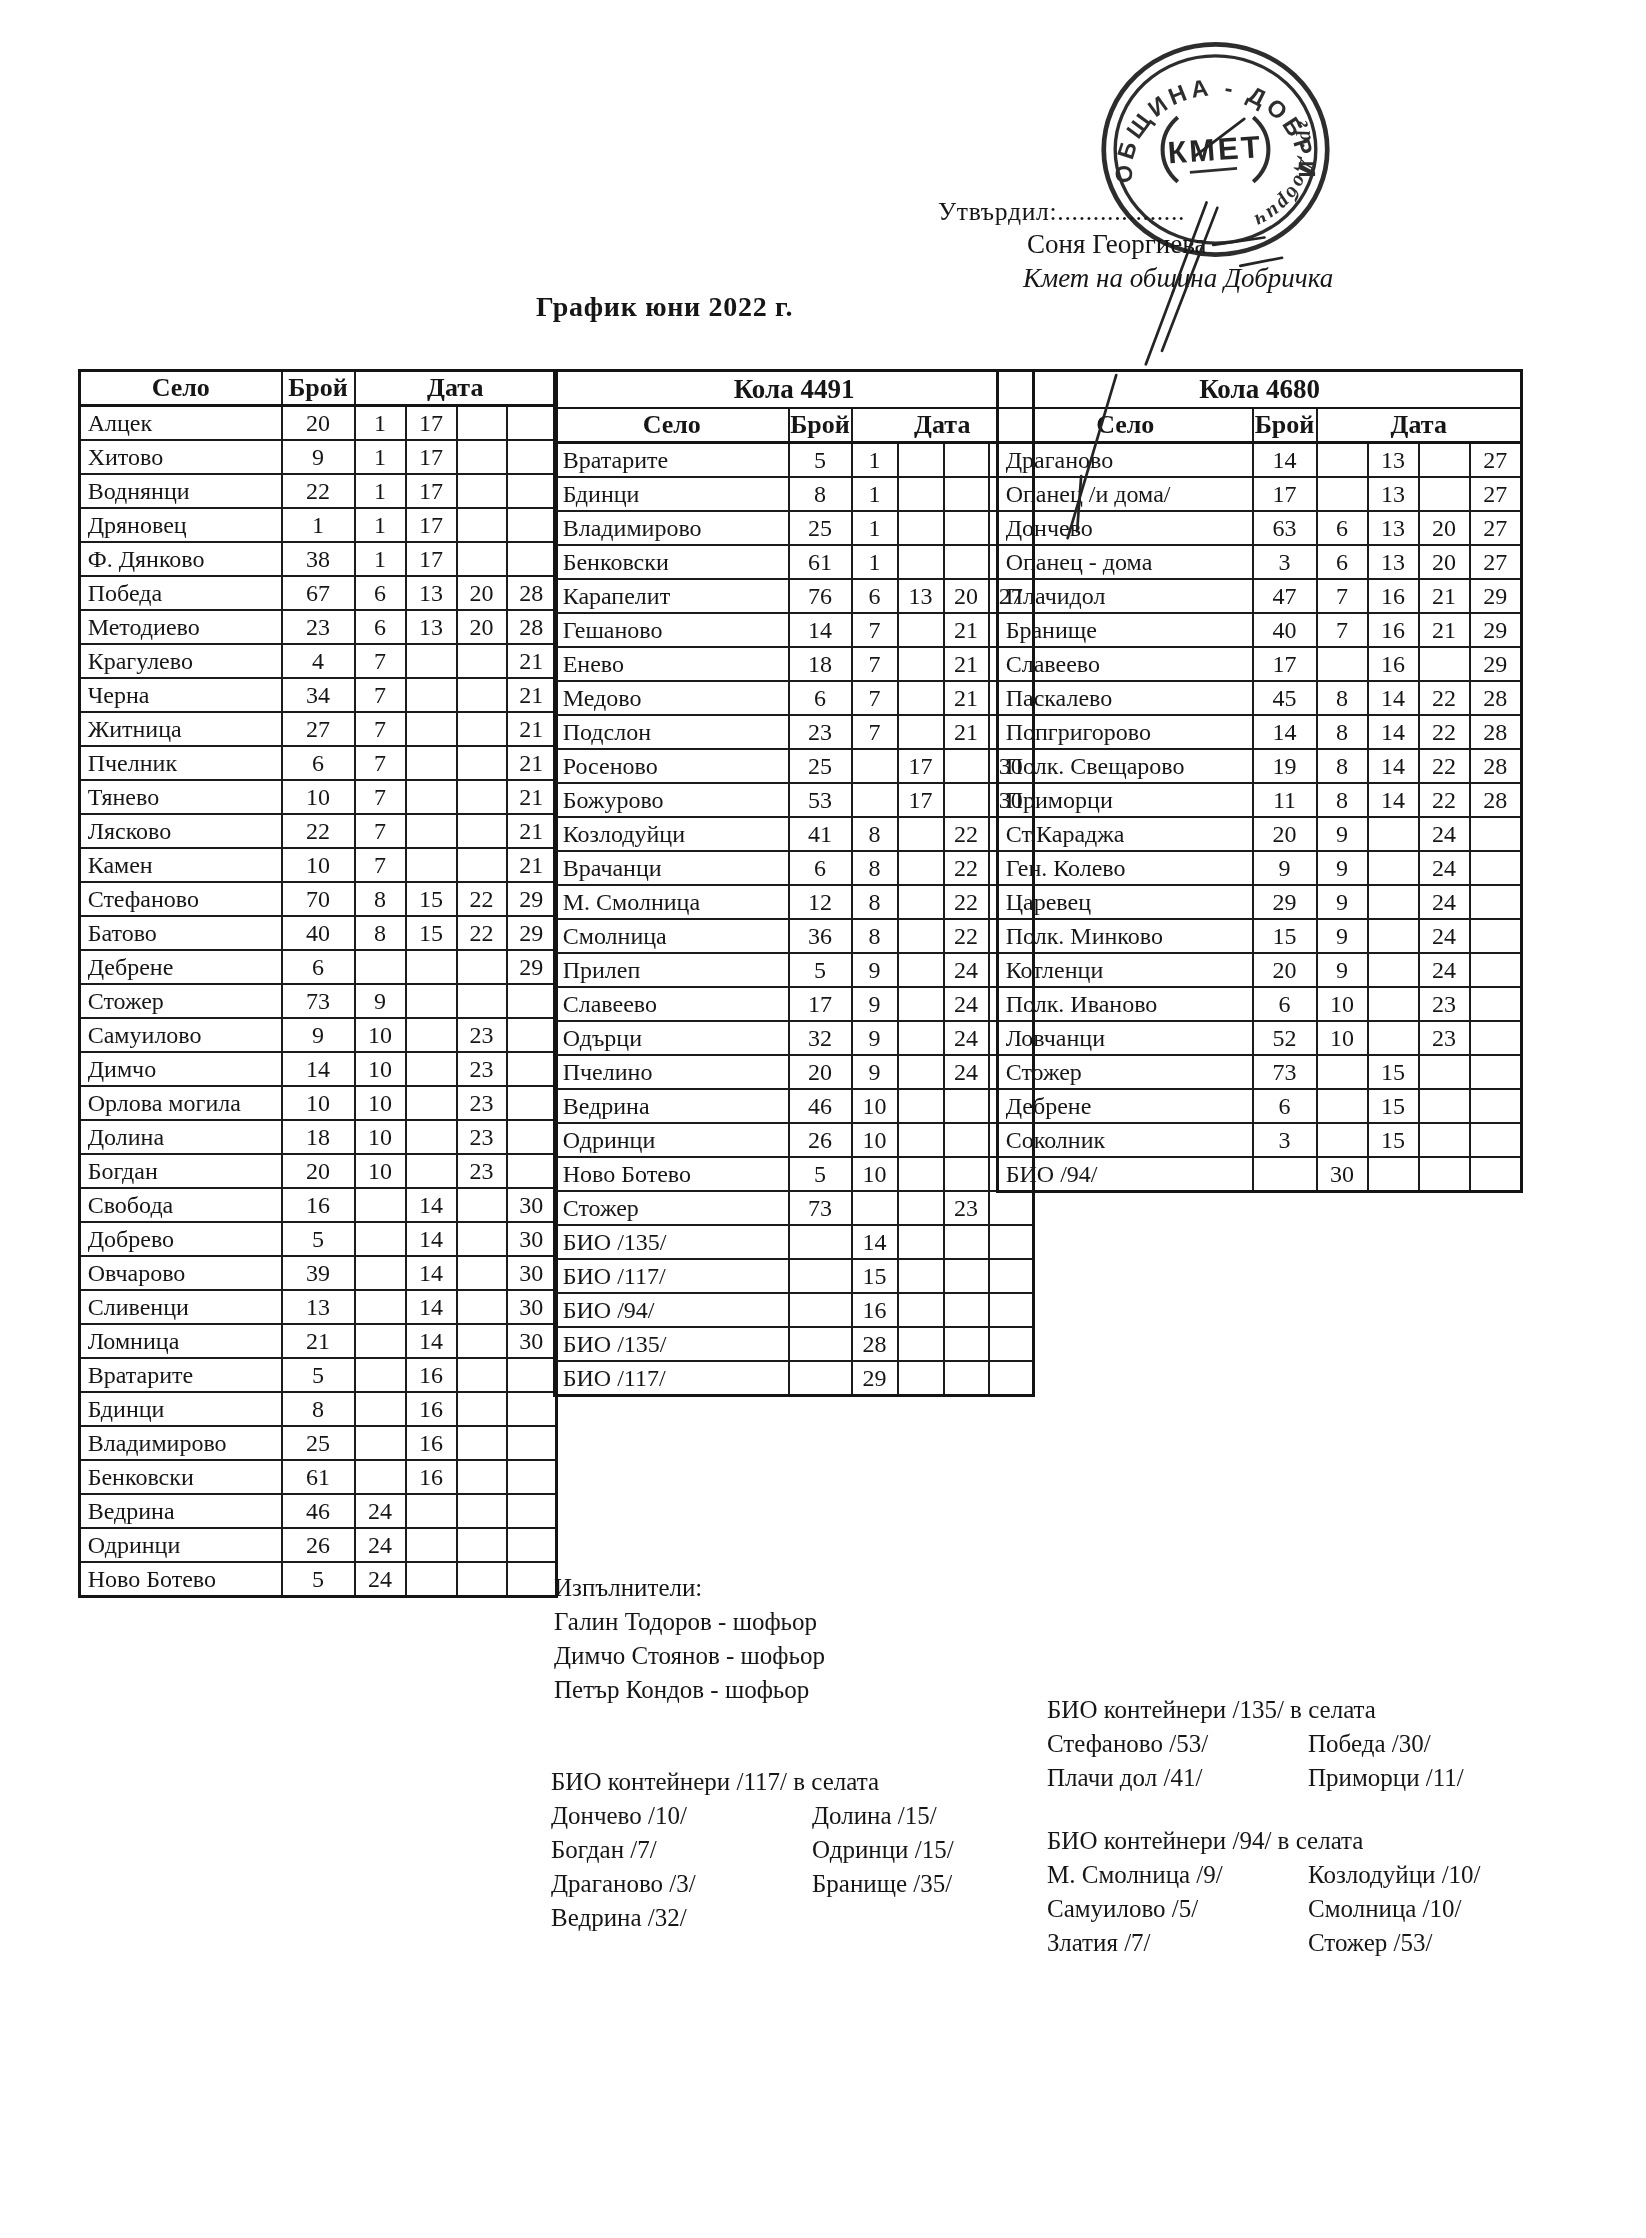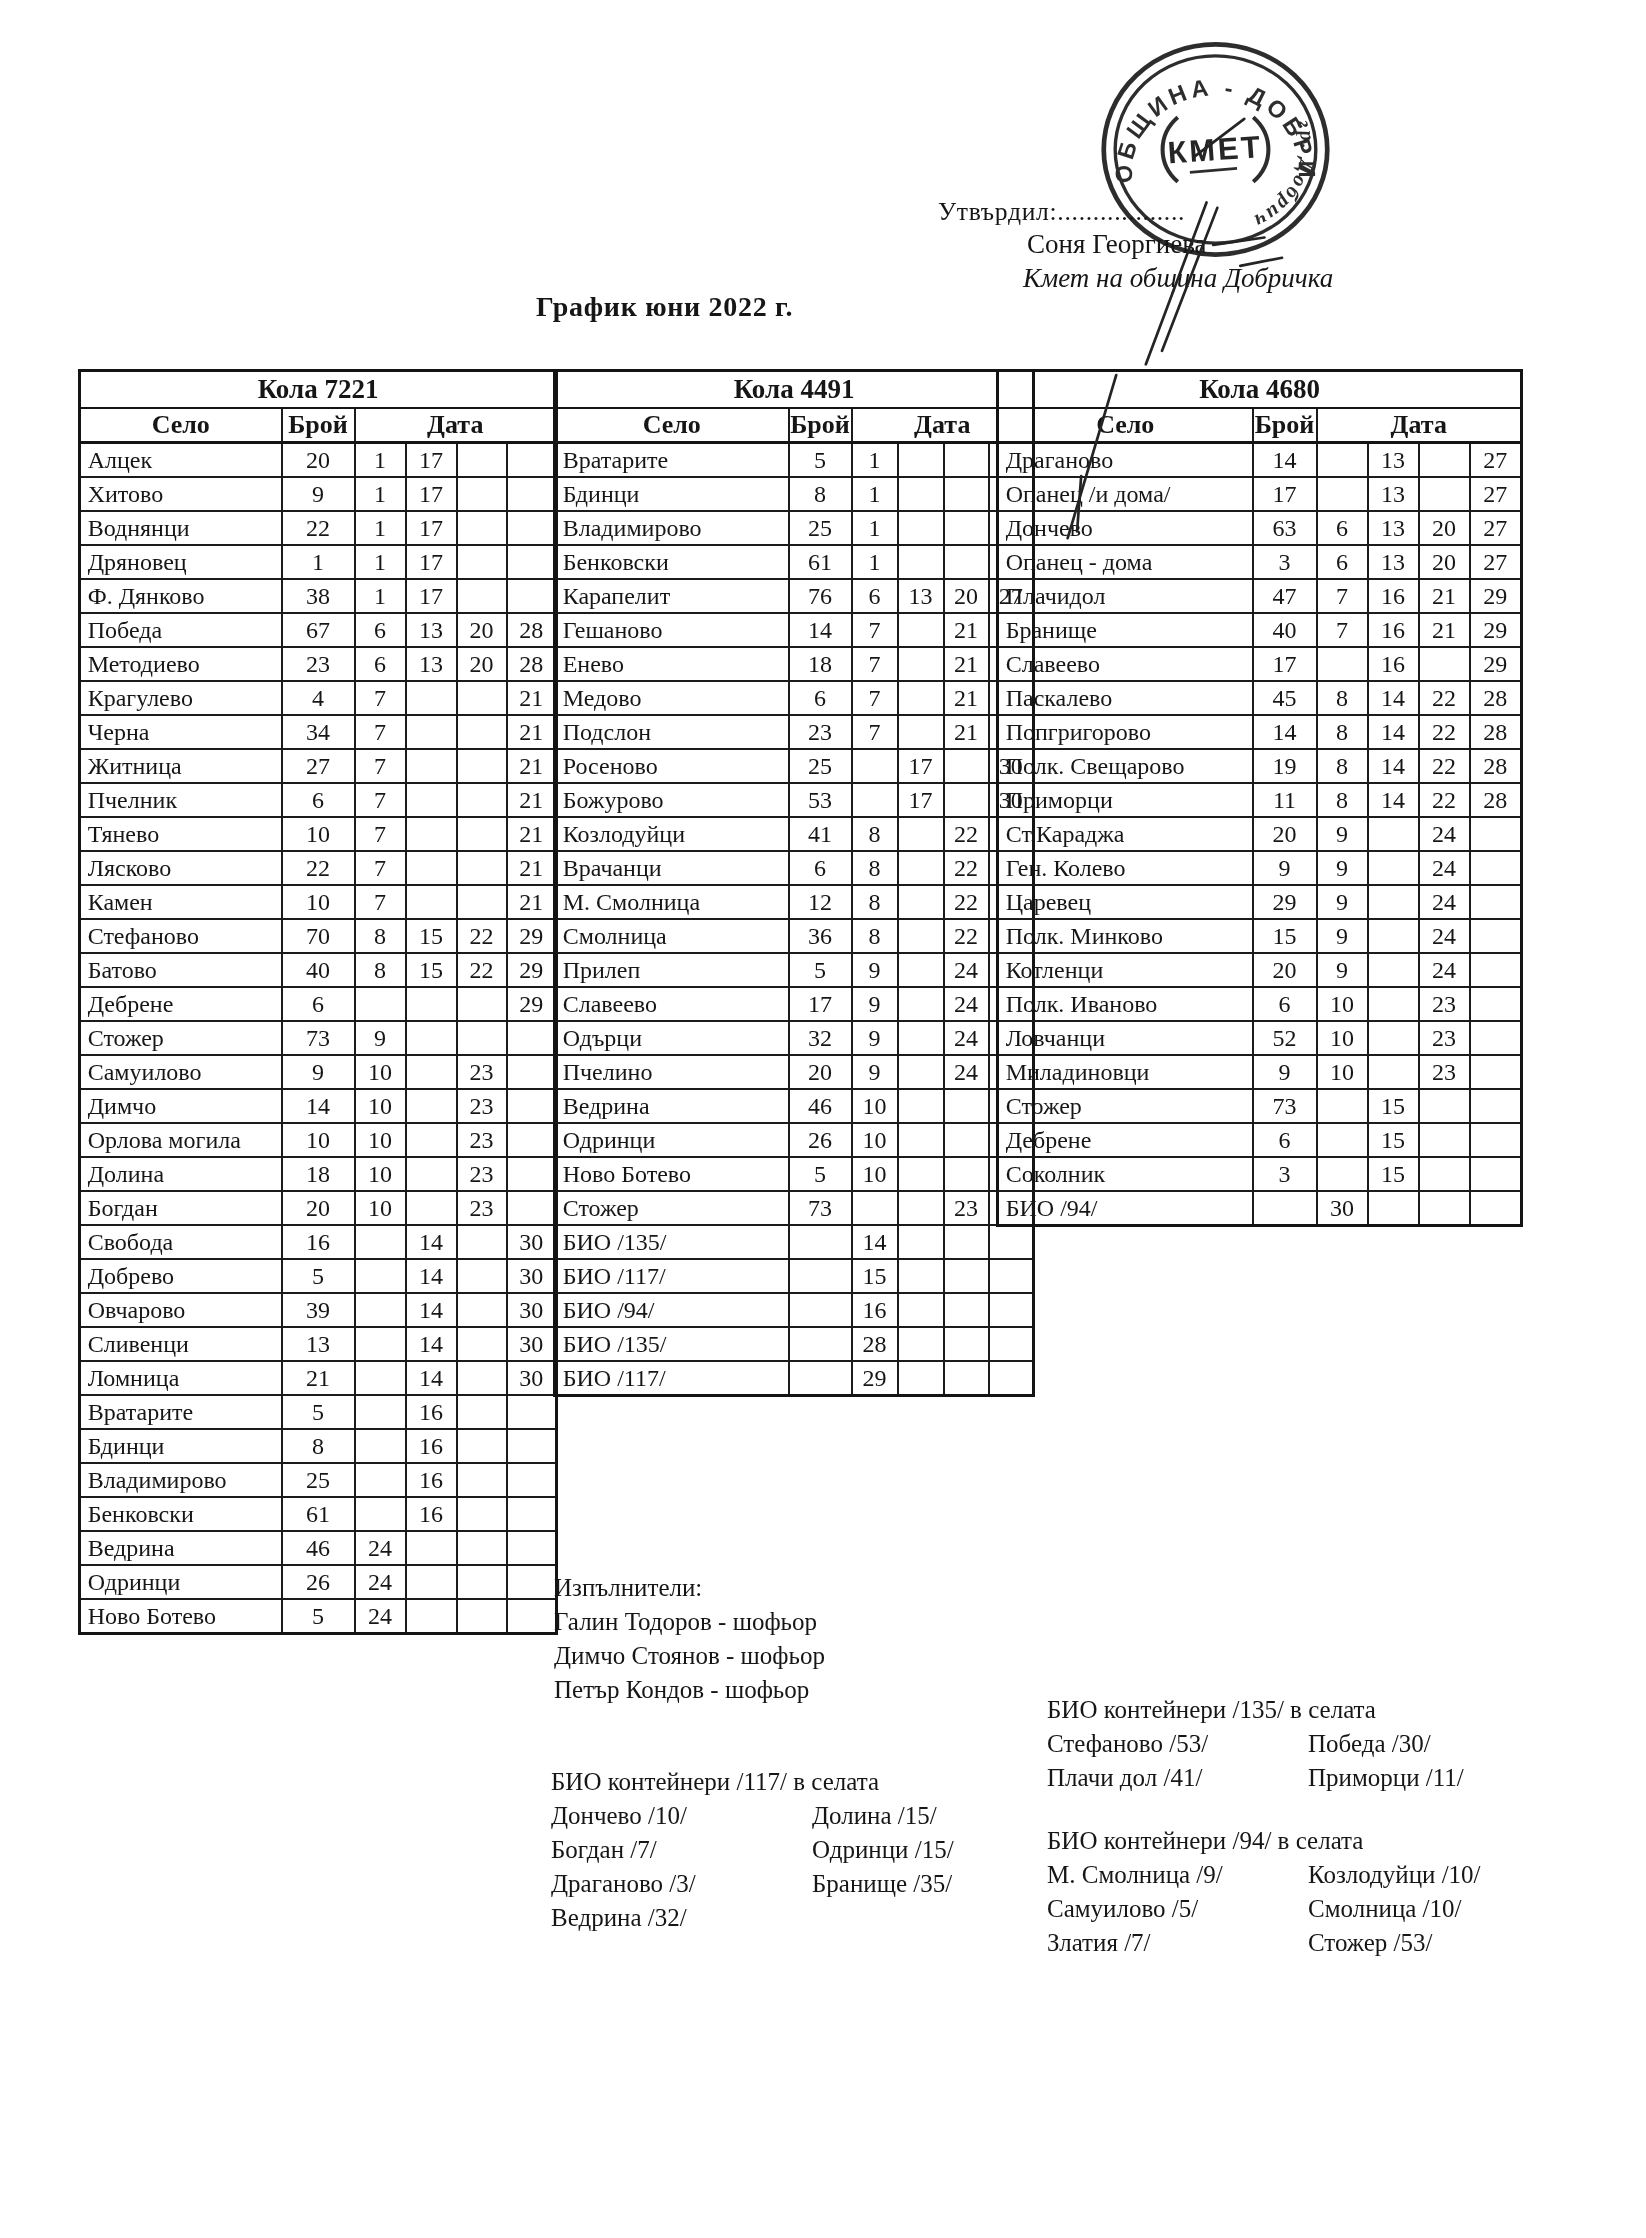--- a/index.html
+++ b/index.html
@@ -66,23 +66,20 @@
     <table class="tbl">
       <colgroup>
           <col style="width:202px">
           <col style="width:73px">
           <col style="width:51px">
           <col style="width:51px">
           <col style="width:50px">
           <col style="width:50px">
         </colgroup>
       <thead>
-        <tr class="trtitle">
-            <th colspan="6">Кола 7221</th>
-          </tr>
         <tr class="trhead">
           <th>Село</th>
           <th>Брой</th>
           <th colspan="4">Дата</th>
         </tr>
       </thead>
       <tbody>
           <tr>
             <td class="v">Алцек</td>
             <td class="n">20</td>
@@ -769,28 +766,20 @@
             <td class="v">Полк. Иваново</td>
             <td class="n">6</td>
             <td class="n">10</td>
             <td class="n"></td>
             <td class="n">23</td>
             <td class="n"></td>
           </tr>
           <tr>
             <td class="v">Ловчанци</td>
             <td class="n">52</td>
-            <td class="n">10</td>
-            <td class="n"></td>
-            <td class="n">23</td>
-            <td class="n"></td>
-          </tr>
-          <tr>
-            <td class="v">Миладиновци</td>
-            <td class="n">9</td>
             <td class="n">10</td>
             <td class="n"></td>
             <td class="n">23</td>
             <td class="n"></td>
           </tr>
           <tr>
             <td class="v">Стожер</td>
             <td class="n">73</td>
             <td class="n"></td>
             <td class="n">15</td>

